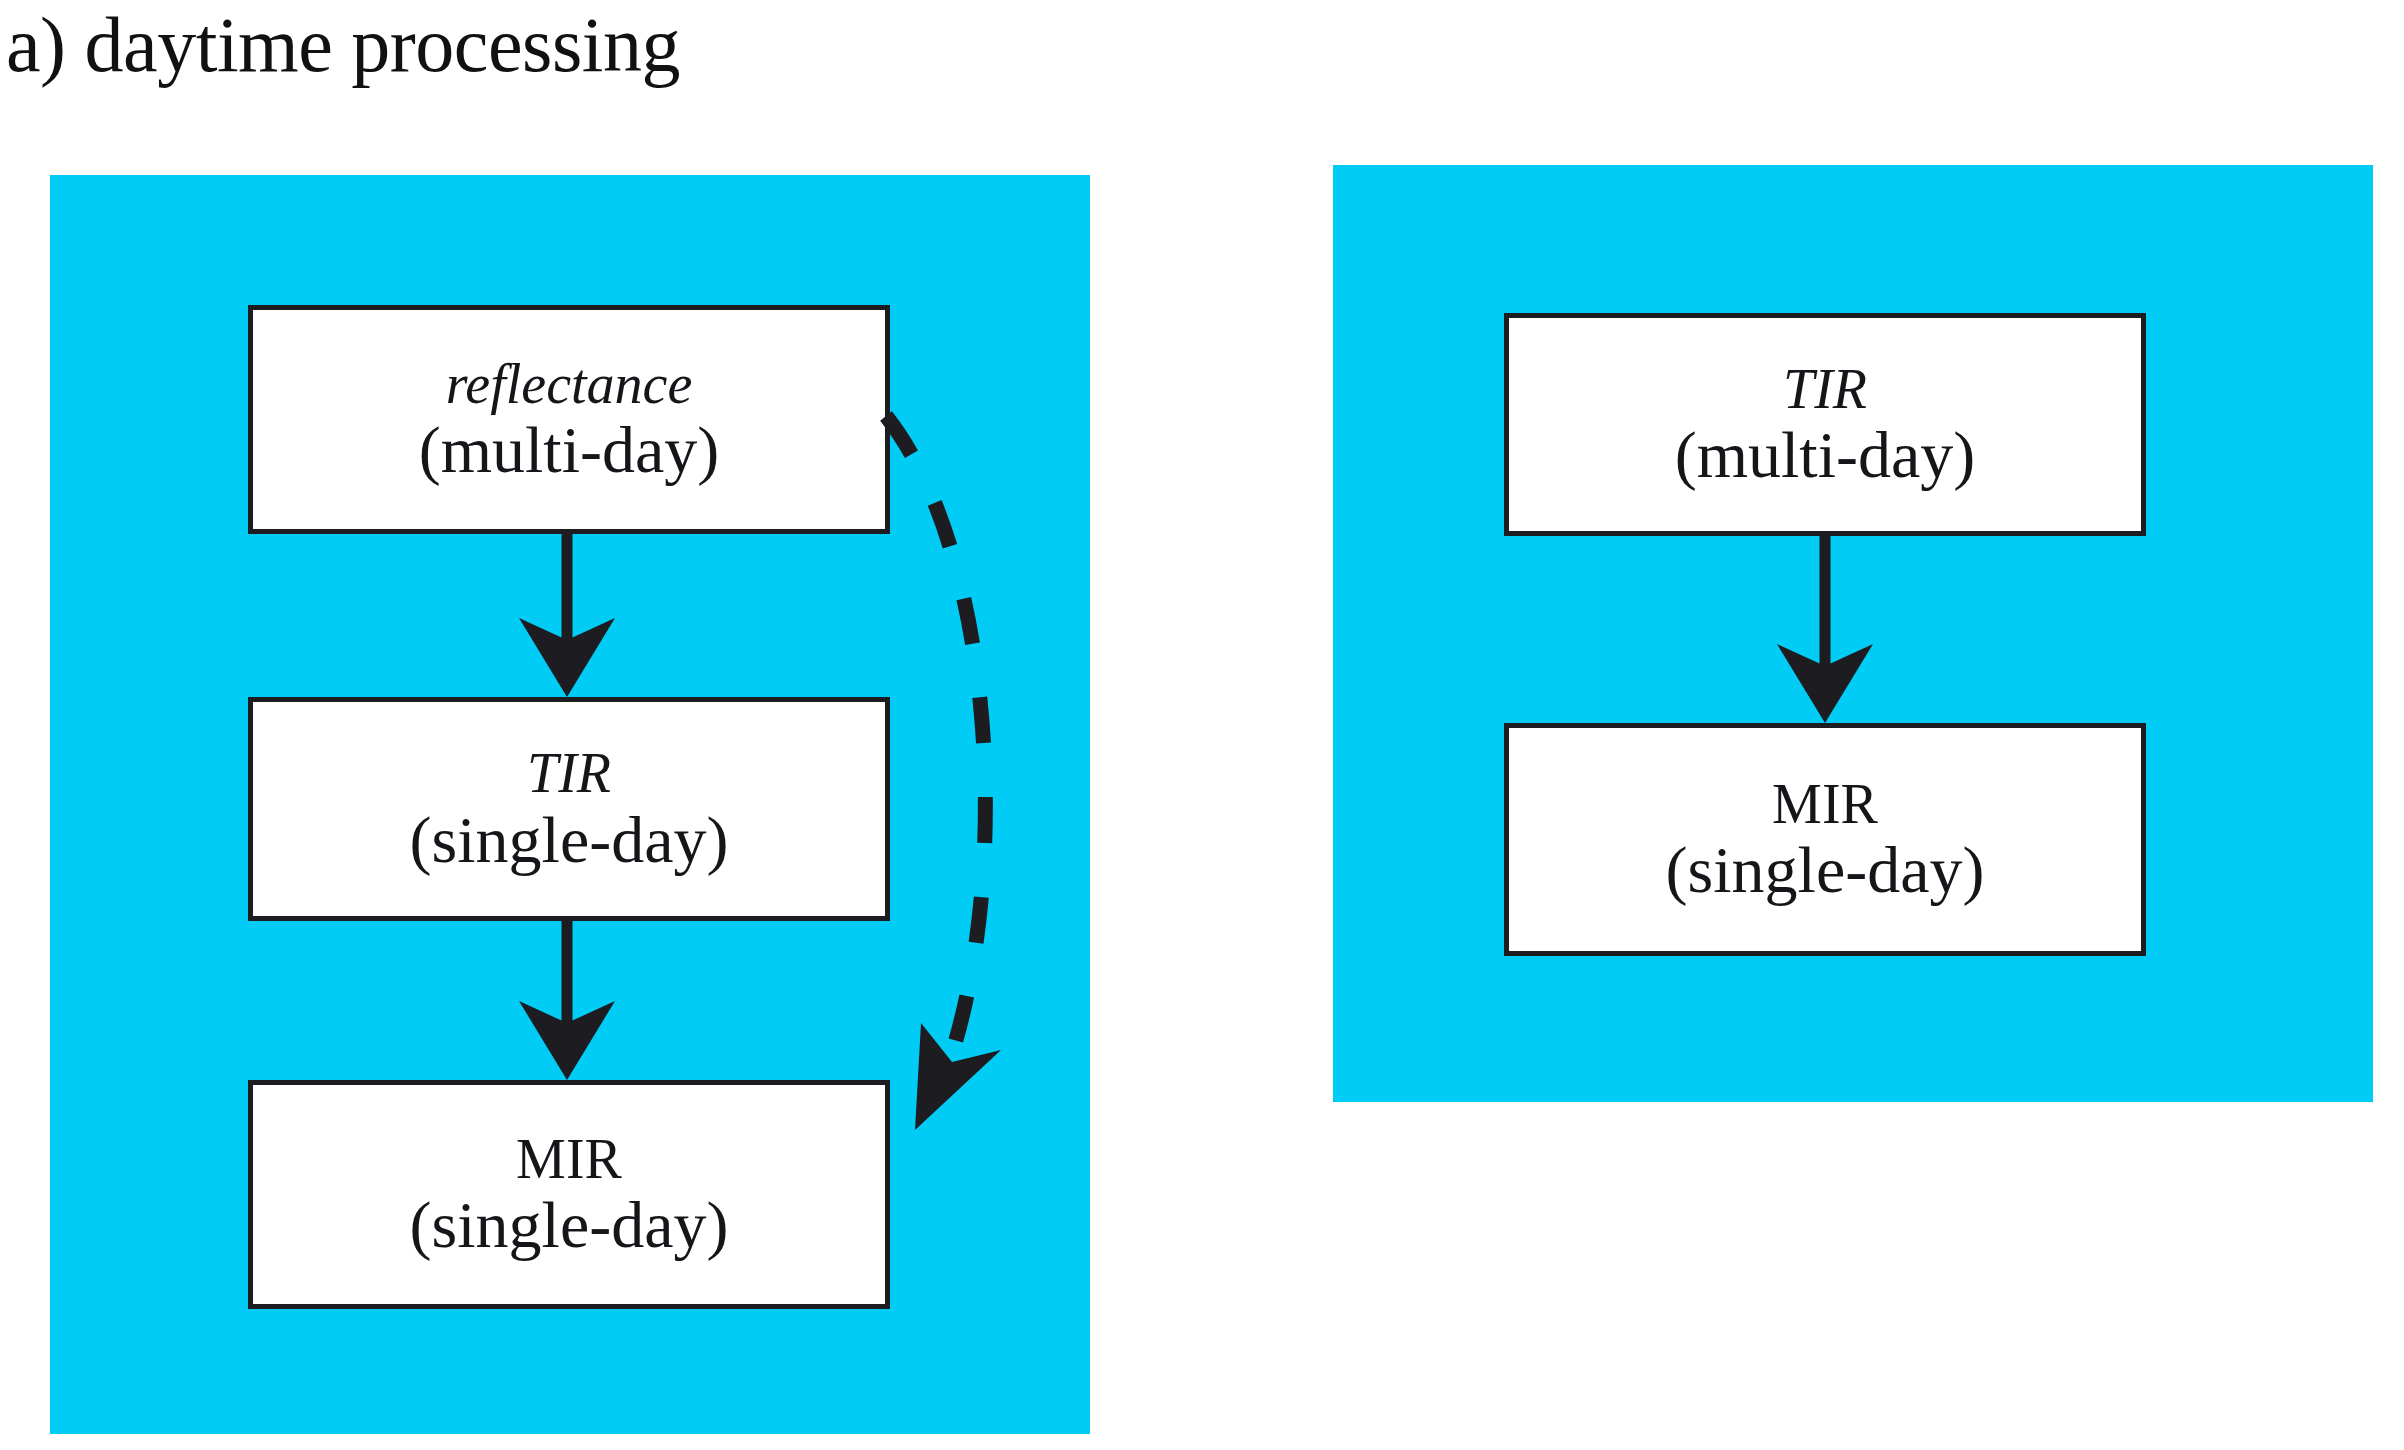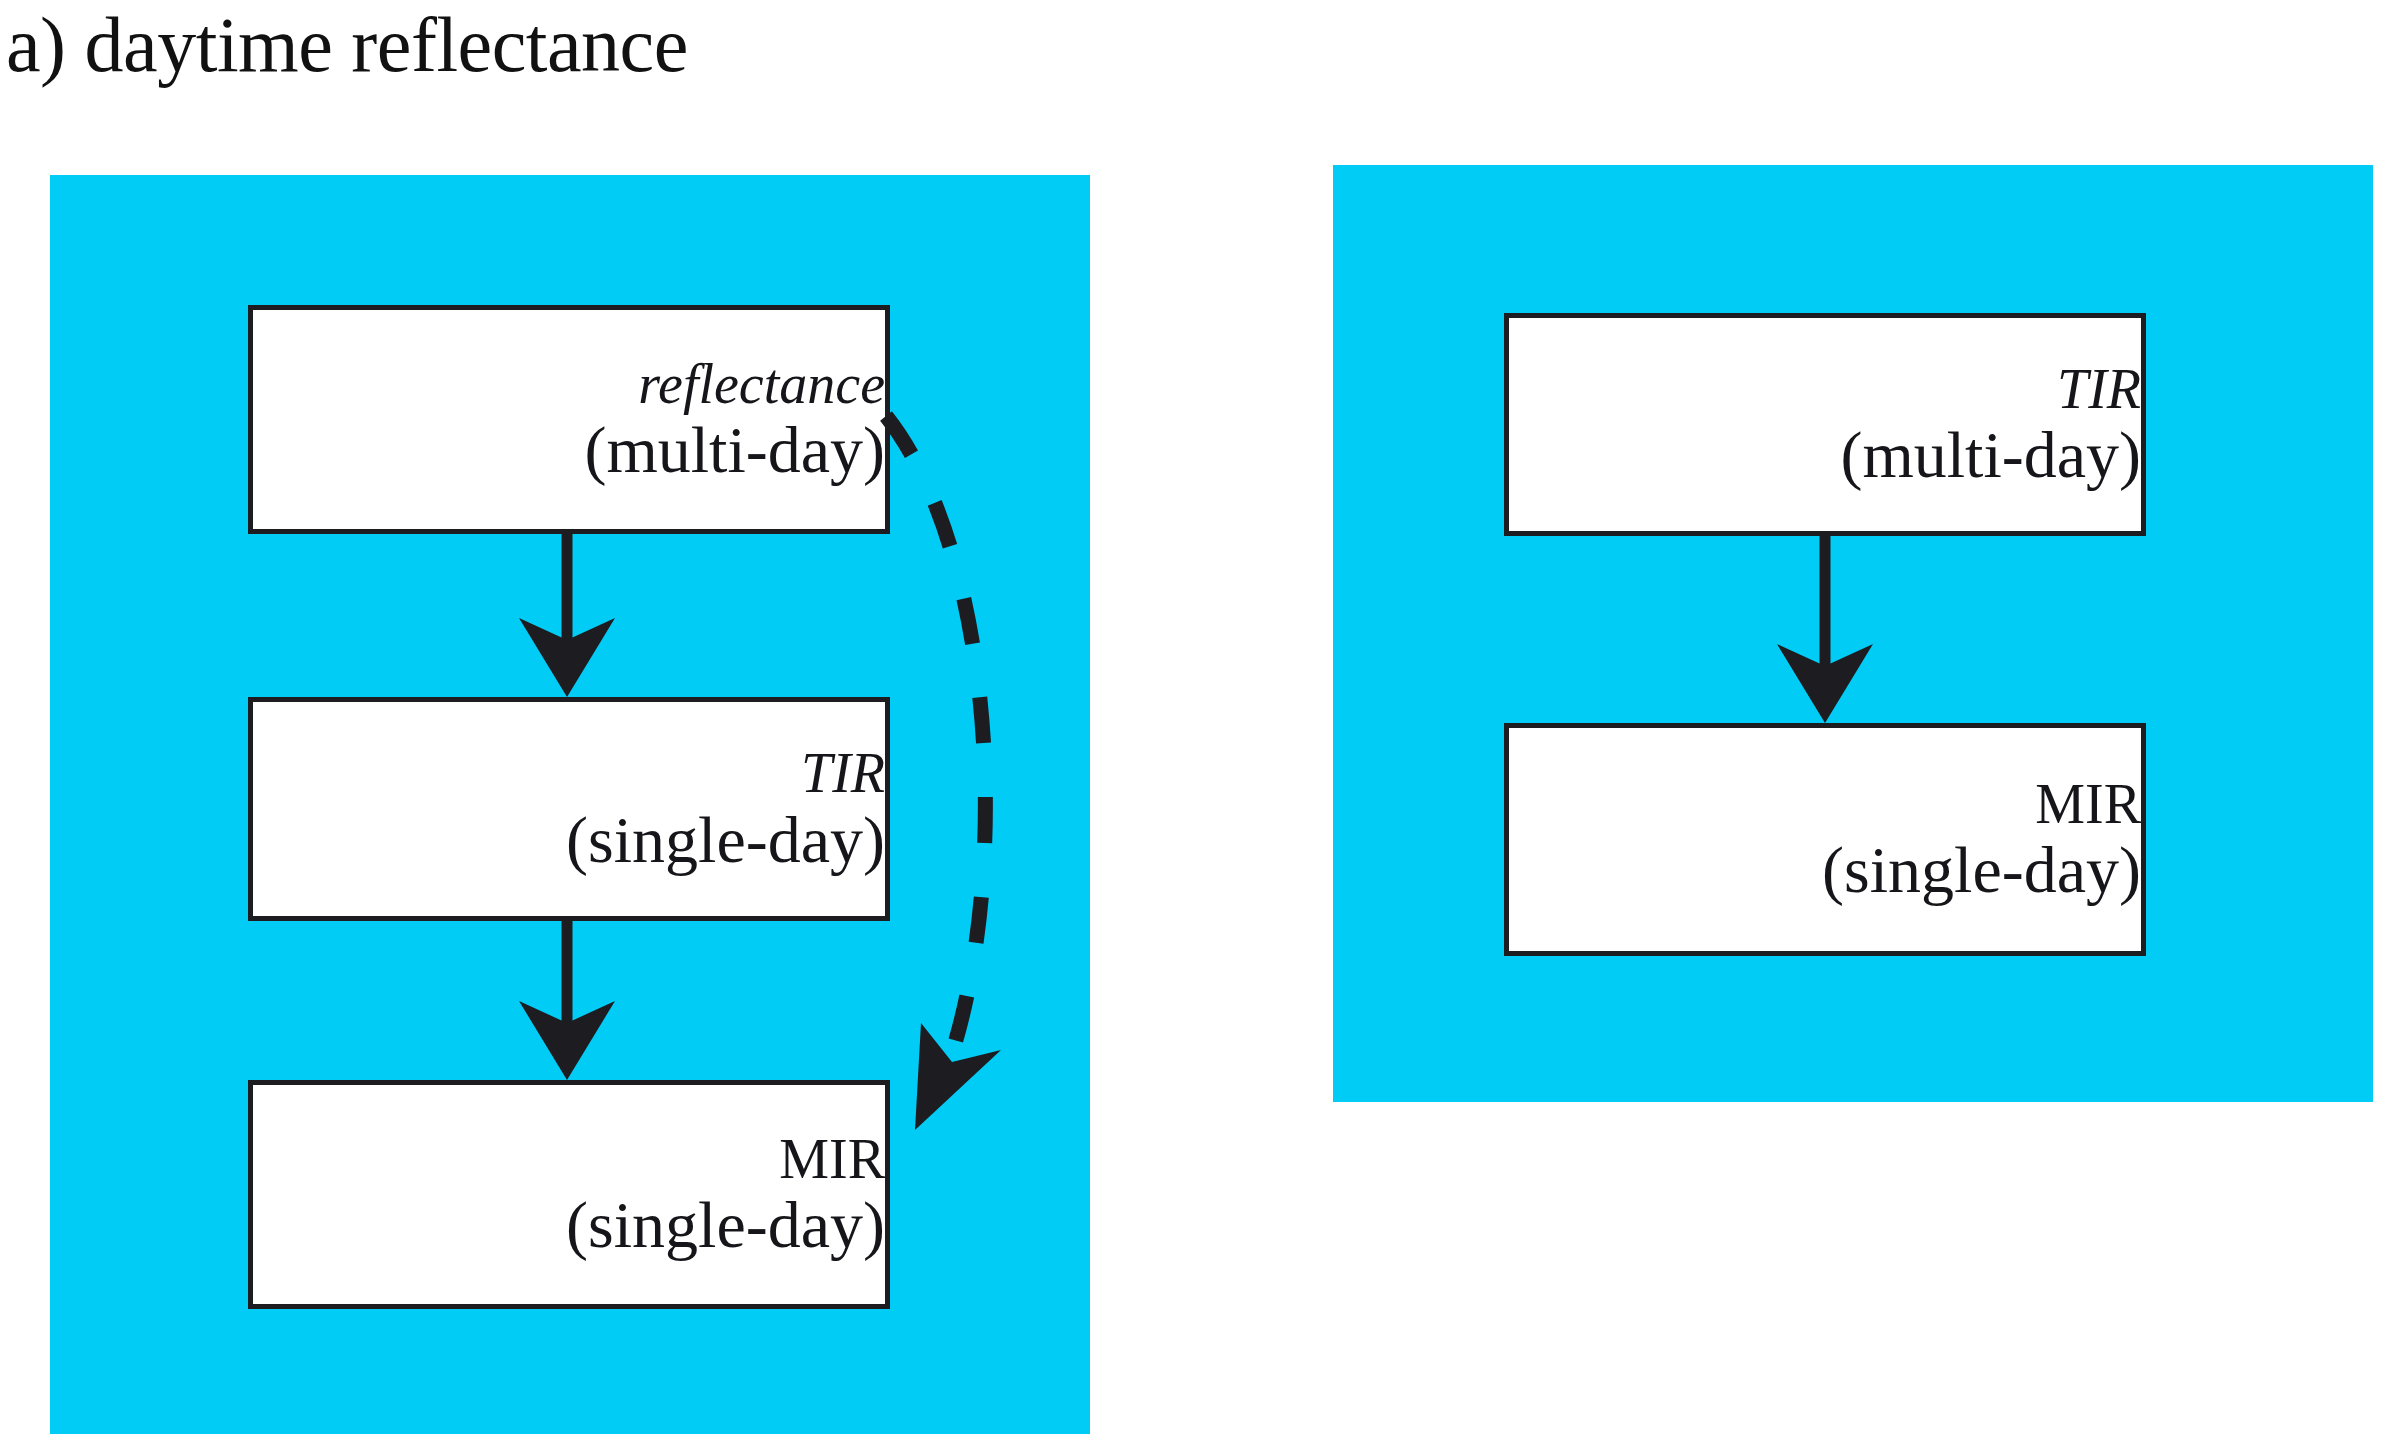--- a/index.html
+++ b/index.html
@@ -41,21 +41,21 @@
   #panel-a-bg { left: 50px;   top: 175px; width: 1040px; height: 1259px; }
   #panel-b-bg { left: 1333px; top: 165px; width: 1040px; height: 937px; }
 
   .node-box {
     position: absolute;
     background: #ffffff;
     border: 5px solid #1c1c21;
     box-sizing: border-box;
     display: flex;
     flex-direction: column;
-    align-items: flex-end;
+    align-items: center;
     justify-content: center;
     text-align: center;
     color: #15151a;
   }
   .node-line1 {
     font-size: 56px;
     line-height: 1.08;
     font-family: "Liberation Serif", "DejaVu Serif", serif;
   }
   .node-line2 {
@@ -82,21 +82,21 @@
     height: 1450px;
     pointer-events: none;
     overflow: visible;
   }
 </style>
 </head>
 <body>
 
 <div id="figure-root">
 
-  <div class="panel-title" id="title-a">a) daytime reflectance</div>
+  <div class="panel-title" id="title-a">a) daytime processing</div>
 
   <div class="panel-bg" id="panel-a-bg"></div>
 
   <div class="node-box" id="box-a-reflectance">
     <span class="node-line1 italic">reflectance</span>
     <span class="node-line2 roman">(multi-day)</span>
   </div>
 
   <div class="node-box" id="box-a-tir">
     <span class="node-line1 italic">TIR</span>

